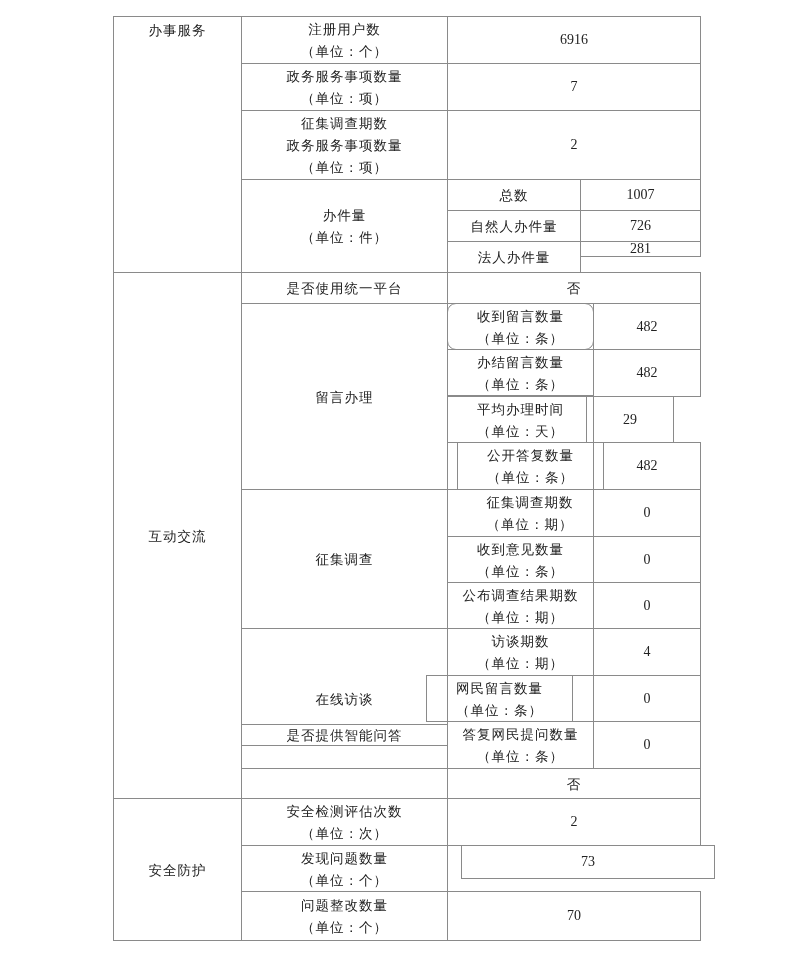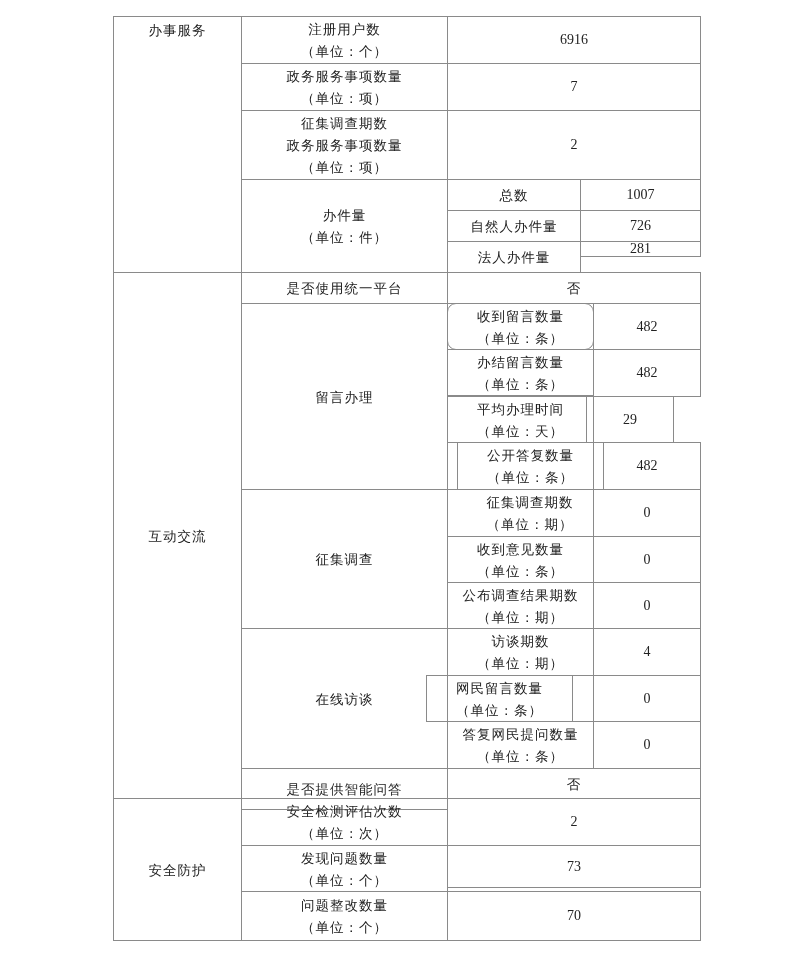--- a/index.html
+++ b/index.html
@@ -155,21 +155,21 @@
     <span>0</span>
   </div>
   <div class="cell" style="left:447px;top:721px;width:147px;height:48px;">
     <span>答复网民提问数量</span>
     <span>（单位：条）</span>
   </div>
   <div class="cell num" style="left:593px;top:721px;width:108px;height:48px;">
     <span>0</span>
   </div>
 
-  <div class="cell" style="left:241px;top:768px;width:207px;height:42px;">
+  <div class="cell" style="left:241px;top:724px;width:207px;height:22px;">
     <span>是否提供智能问答</span>
   </div>
   <div class="cell" style="left:447px;top:768px;width:254px;height:31px;">
     <span>否</span>
   </div>
 
   <div class="cell" style="left:113px;top:798px;width:129px;height:143px;">
     <span>安全防护</span>
   </div>
 
@@ -178,21 +178,21 @@
     <span>（单位：次）</span>
   </div>
   <div class="cell num" style="left:447px;top:798px;width:254px;height:48px;">
     <span>2</span>
   </div>
 
   <div class="cell" style="left:241px;top:845px;width:207px;height:47px;">
     <span>发现问题数量</span>
     <span>（单位：个）</span>
   </div>
-  <div class="cell num" style="left:447px;top:845px;width:254px;height:43px;">
+  <div class="cell num" style="left:461px;top:845px;width:254px;height:34px;">
     <span>73</span>
   </div>
 
   <div class="cell" style="left:241px;top:891px;width:207px;height:50px;">
     <span>问题整改数量</span>
     <span>（单位：个）</span>
   </div>
   <div class="cell num" style="left:447px;top:891px;width:254px;height:50px;">
     <span>70</span>
   </div>

